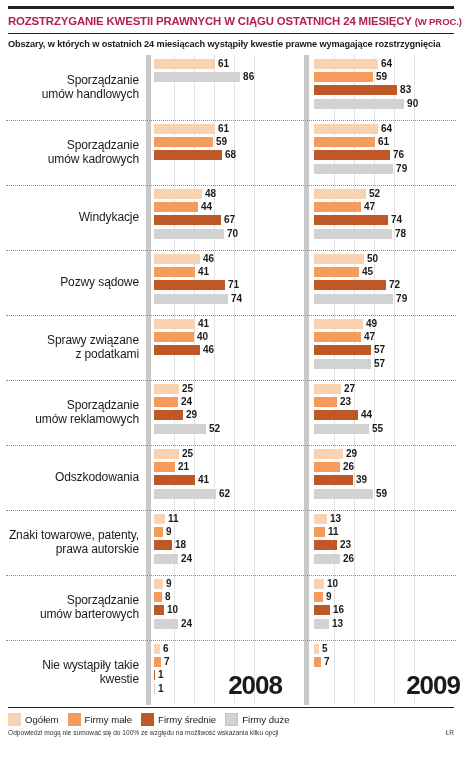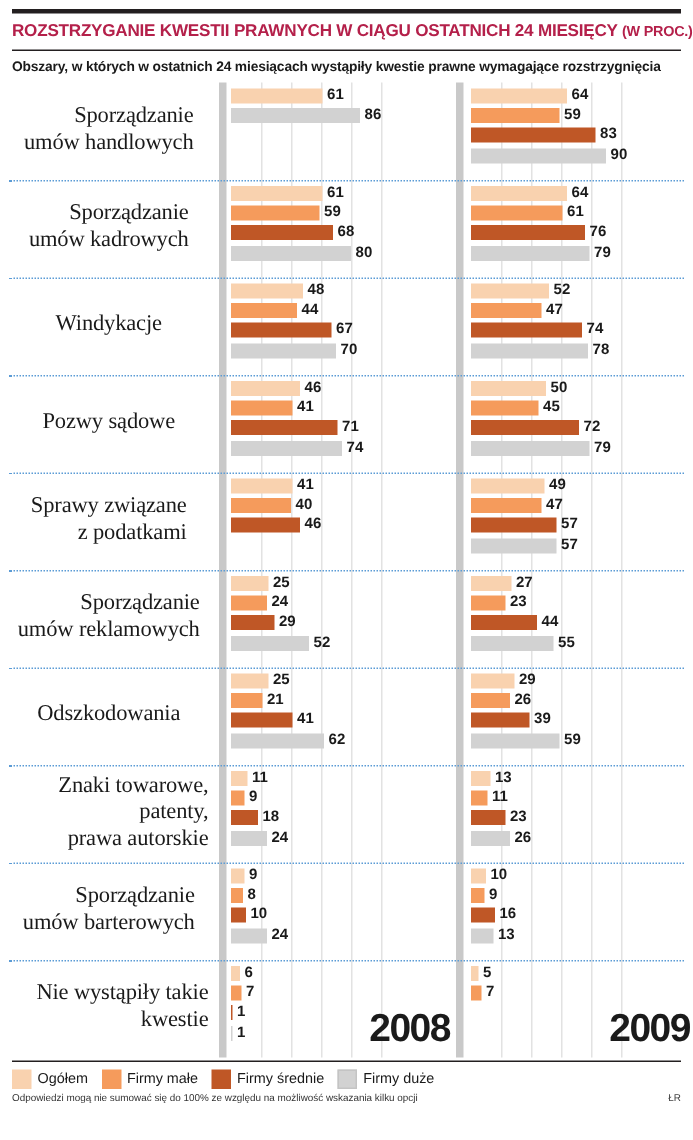--- a/index.html
+++ b/index.html
@@ -38,28 +38,27 @@
     position:relative;
     display:flex;
     align-items:stretch;
     height:65px;
   }
   .cat{
     width:140px;
     flex:0 0 140px;
     display:flex;
     align-items:center;
-    justify-content:center;
+    justify-content:flex-end;
     text-align:right;
     padding-right:7px;
     box-sizing:border-box;
-    font-size:15px;
+    font-size:12px;
     line-height:1.18;
     letter-spacing:-0.1px;
-    font-family:Liberation Serif, serif;
   }
   .panels{flex:1;display:flex;position:relative;}
   .panel{
     position:relative;
     box-sizing:border-box;
     background:#ffffff;
   }
   .panel.p2008{flex:0 0 150px;margin-left:8px;}
   .panel.p2009{flex:0 0 150px;margin-left:10px;}
   .axisbar{
@@ -98,21 +97,21 @@
   }
 
   .yearlbl{
     position:absolute;
     bottom:4px;
     font-size:26px;
     font-weight:bold;
     letter-spacing:-1px;
     color:#1a1a1a;
   }
-  .yearlbl.y2008{right:4px;}
+  .yearlbl.y2008{right:22px;}
   .yearlbl.y2009{right:4px;}
 
   
   .legend-rule{height:1px;background:#231f20;margin:2px 8px 0 8px;}
   .legend{
     display:flex;align-items:center;
     padding:5px 8px 2px 8px;
     gap:9px;
   }
   .lg{display:flex;align-items:center;font-size:9.6px;}
@@ -225,24 +224,20 @@
                   <span class="fill" style="width: 61.061px;"></span>
                   <span class="val">61</span>
                 </div>
                 <div class="bar c-male">
                   <span class="fill" style="width: 59.059px;"></span>
                   <span class="val">59</span>
                 </div>
                 <div class="bar c-srednie">
                   <span class="fill" style="width: 68.068px;"></span>
                   <span class="val">68</span>
-                </div>
-                <div class="bar c-duze">
-                  <span class="fill" style="width: 80.08px;"></span>
-                  <span class="val">80</span>
                 </div>
               </div>
             </div>
             <div class="panel p2009">
               <div class="gridlines">
                 <i style="left: 20.02px;"></i>
                 <i style="left: 40.04px;"></i>
                 <i style="left: 60.06px;"></i>
                 <i style="left: 80.08px;"></i>
                 <i style="left: 100.1px;"></i>

